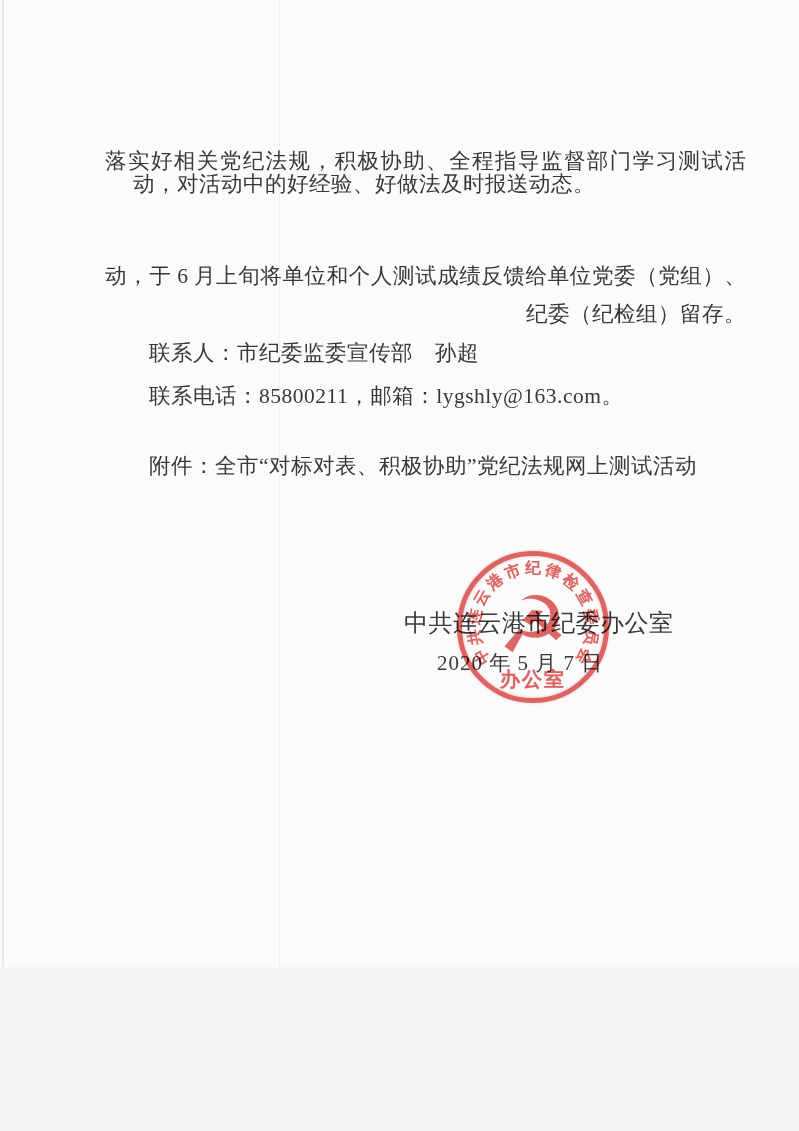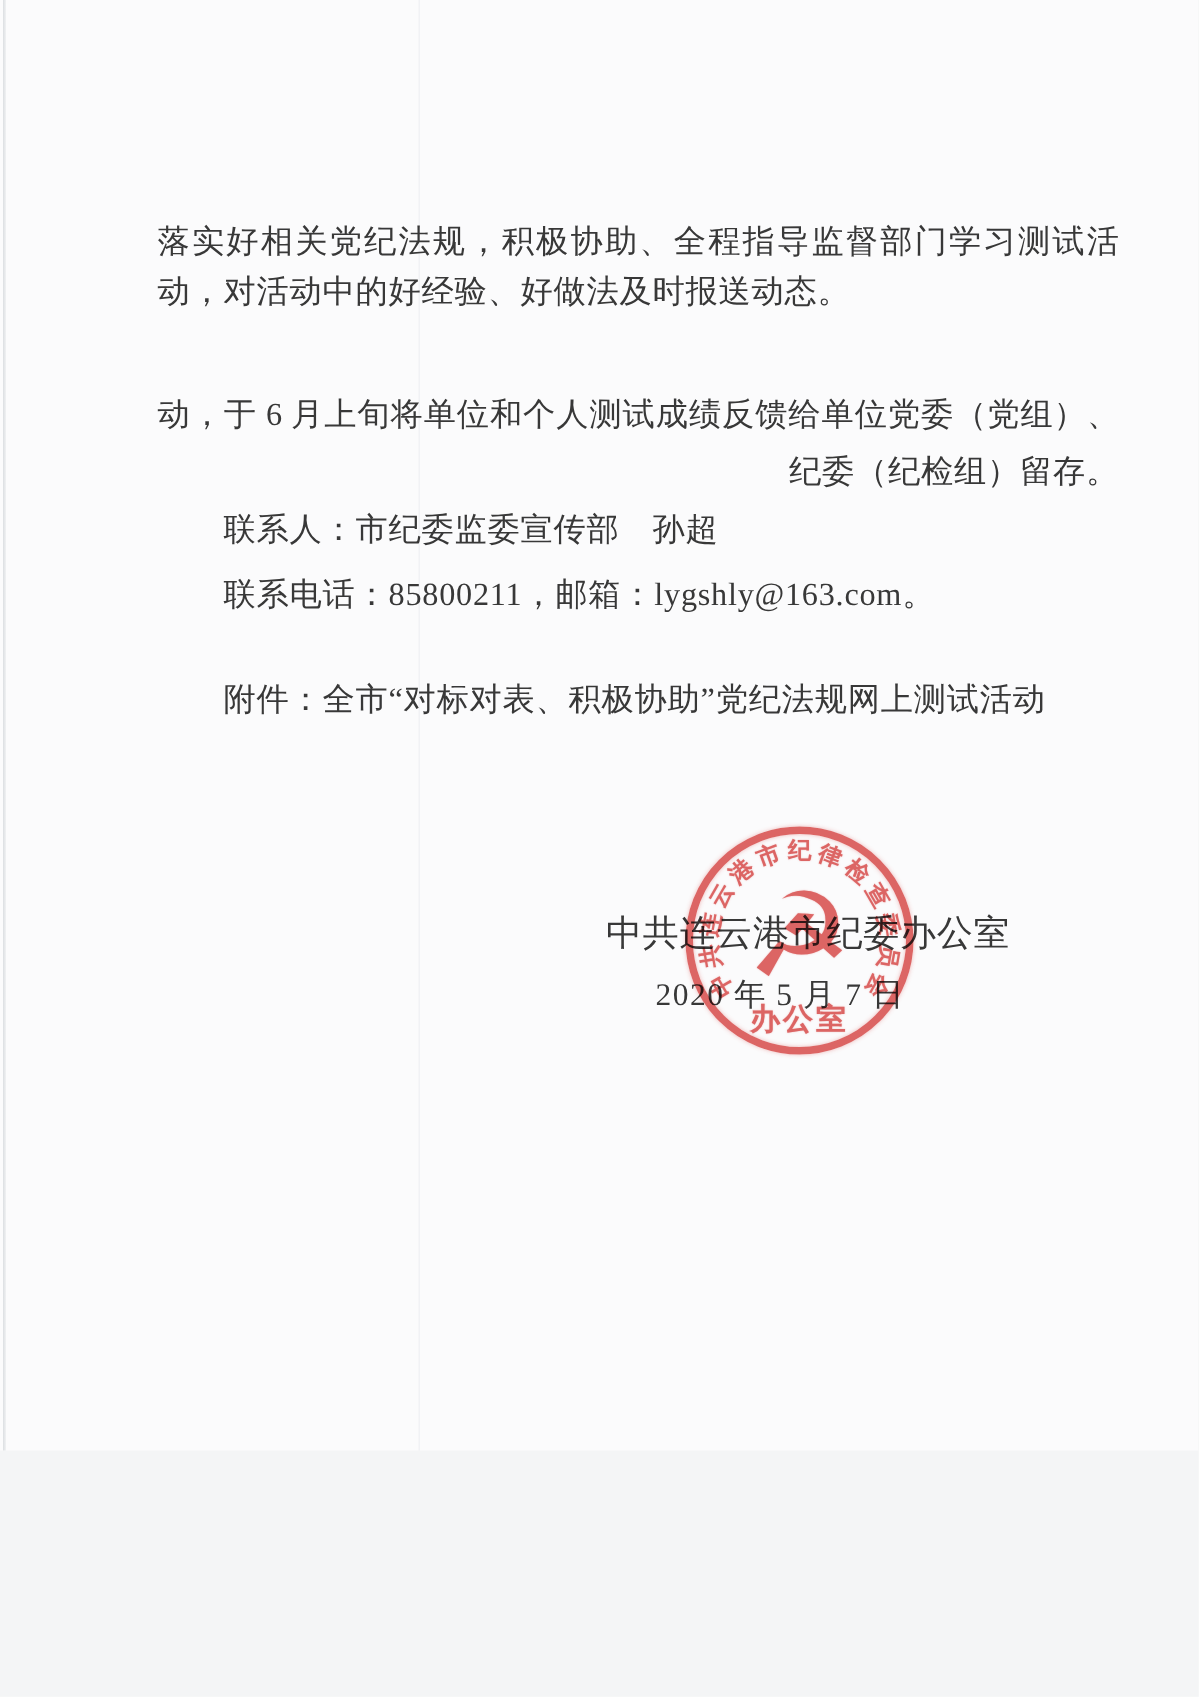--- a/index.html
+++ b/index.html
@@ -37,21 +37,21 @@
     white-space:normal;
     text-align:justify;
     text-align-last:justify;
     text-justify:inter-character;
     letter-spacing:0;
   }
   .indent-first{text-indent:44px;}
   .indent{left:149px;width:597px;font-family:Liberation Serif, serif;}
   .indent-deep{left:215px;width:531px;}
   .t1{top:147px;}
-  .t2{top:180px;}
+  .t2{top:170px;margin-left:28px;}
   .t3{top:227px;}
   .t4{top:262px;}
   .t5{top:300px;text-align:right;}
   .t6{top:339px;}
   .t7{top:382px;}
   .t8{top:452px;}
   .t9{top:492px;}
   .sig-org{
     position:absolute;left:404px;top:609px;
     font-size:24px;line-height:28px;color:var(--ink);

